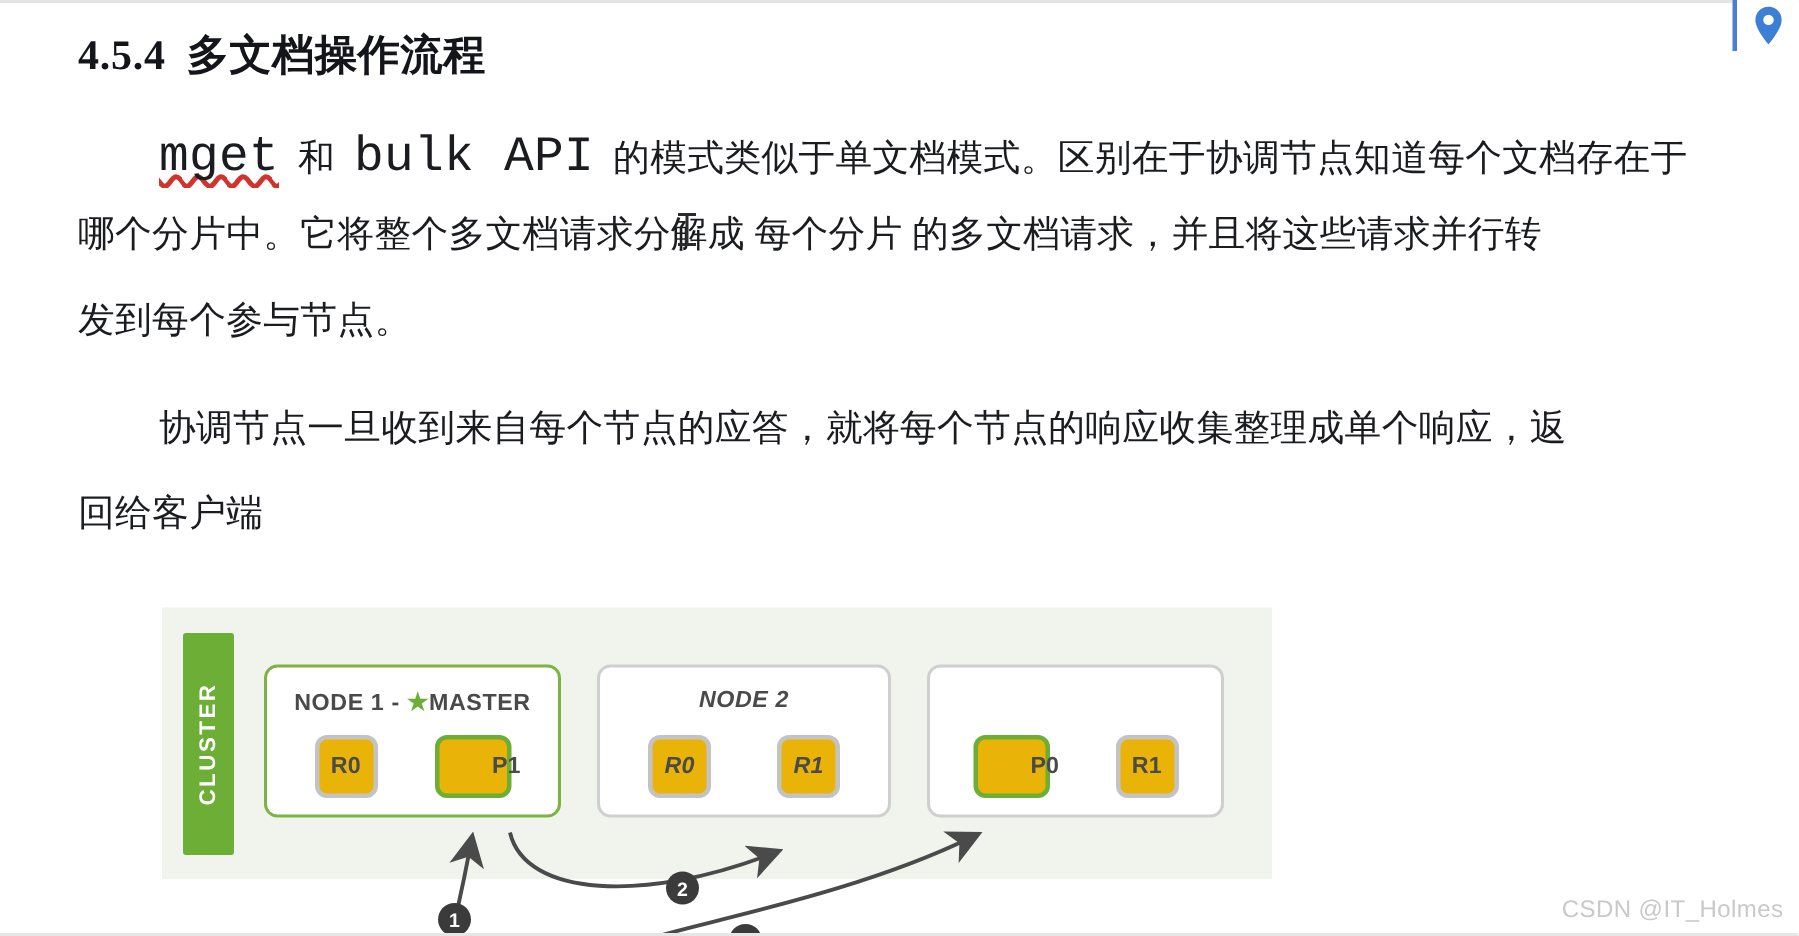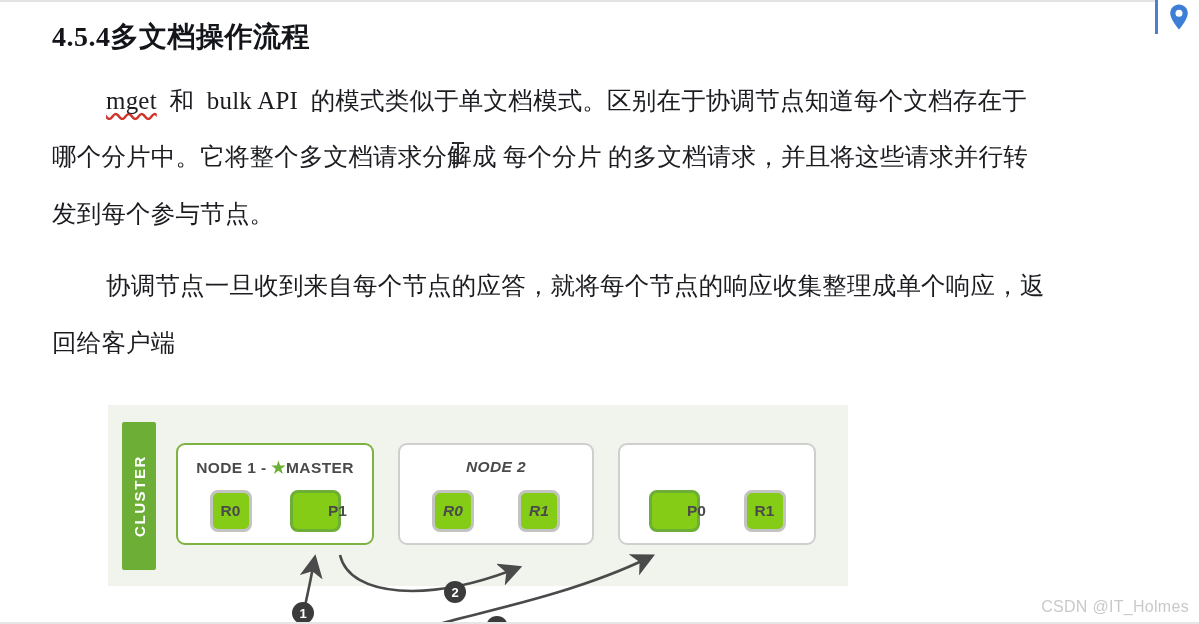--- a/index.html
+++ b/index.html
@@ -20,42 +20,42 @@
   .heading {
     position: absolute;
     left: 52px; top: 16px;
     font-size: 28px;
     font-weight: bold;
     color: #14151a;
     letter-spacing: .5px;
     white-space: nowrap;
   }
   .heading .num { font-family: "Liberation Serif", serif; }
-  .heading .cn { }
+  .heading .cn { margin-left: 14px; }
 
   .para { position: absolute; left: 52px; width: 1105px; }
   .line {
     font-size: 24.5px;
     color: #1b1c20;
     line-height: 1.0;
     white-space: nowrap;
     letter-spacing: .2px;
   }
   .p1 { top: 86px; }
   .p2 { top: 272px; }
   .p1 .line { position: absolute; left: 0; }
   .p2 .line { position: absolute; left: 0; }
   .l1 { top: 0px; }
   .l2 { top: 57px; }
   .l3 { top: 114px; }
   .indent { padding-left: 54px; }
 
   .latin {
-    font-family: Liberation Serif, serif;
-    font-size: 25px;
+    font-family: Liberation Mono, monospace;
+    font-size: 33px;
   }
   .misspell {
     text-decoration: underline wavy #d0342c;
     text-decoration-skip-ink: none;
     text-underline-offset: 3px;
   }
 
   
   .caret {
     position: absolute;
@@ -125,21 +125,21 @@
     position: absolute;
     left: 0; right: 0; top: 45px;
     display: flex;
     justify-content: center;
     gap: 44px;
   }
   .shard {
     width: 42px; height: 42px;
     border: 3px solid #c3c3c3;
     border-radius: 8px;
-    background: #84cc16;
+    background: #eab308;
     display: flex; align-items: center; justify-content: center;
     font-family: "Liberation Sans", sans-serif;
     font-size: 15.5px;
     font-weight: bold;
     color: #4a4a4a;
   }
   .shard.primary { border-color: #6cae36; padding-left: 45px; }
 
   .node1 { left: 68px;  width: 198px; }
   .node1 .shards { gap: 38px; }

